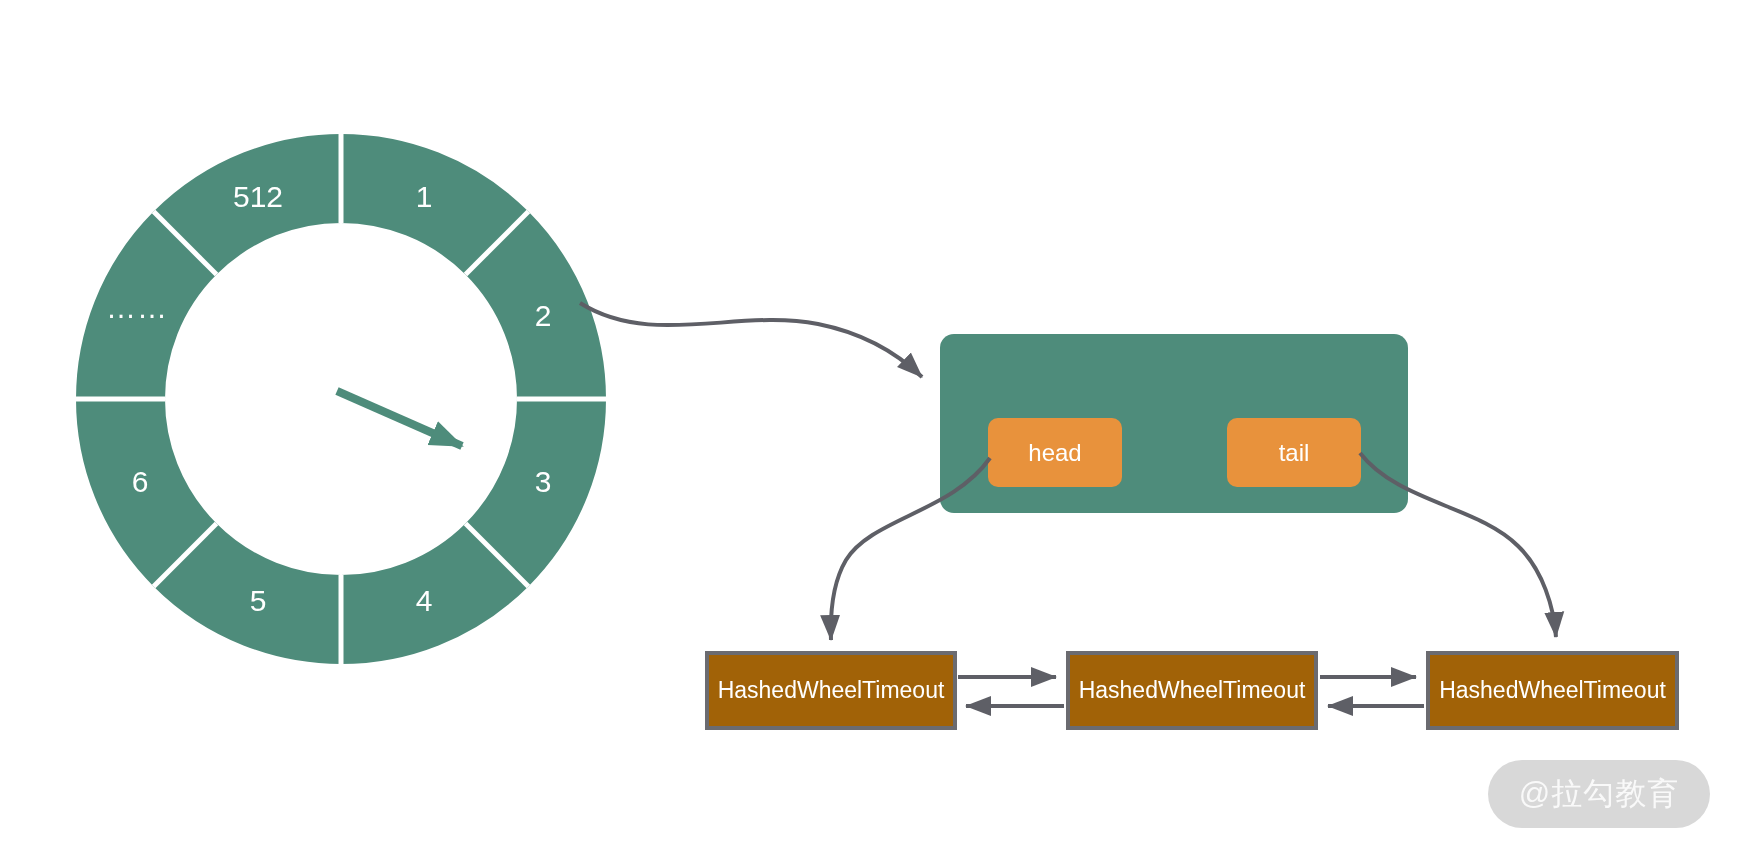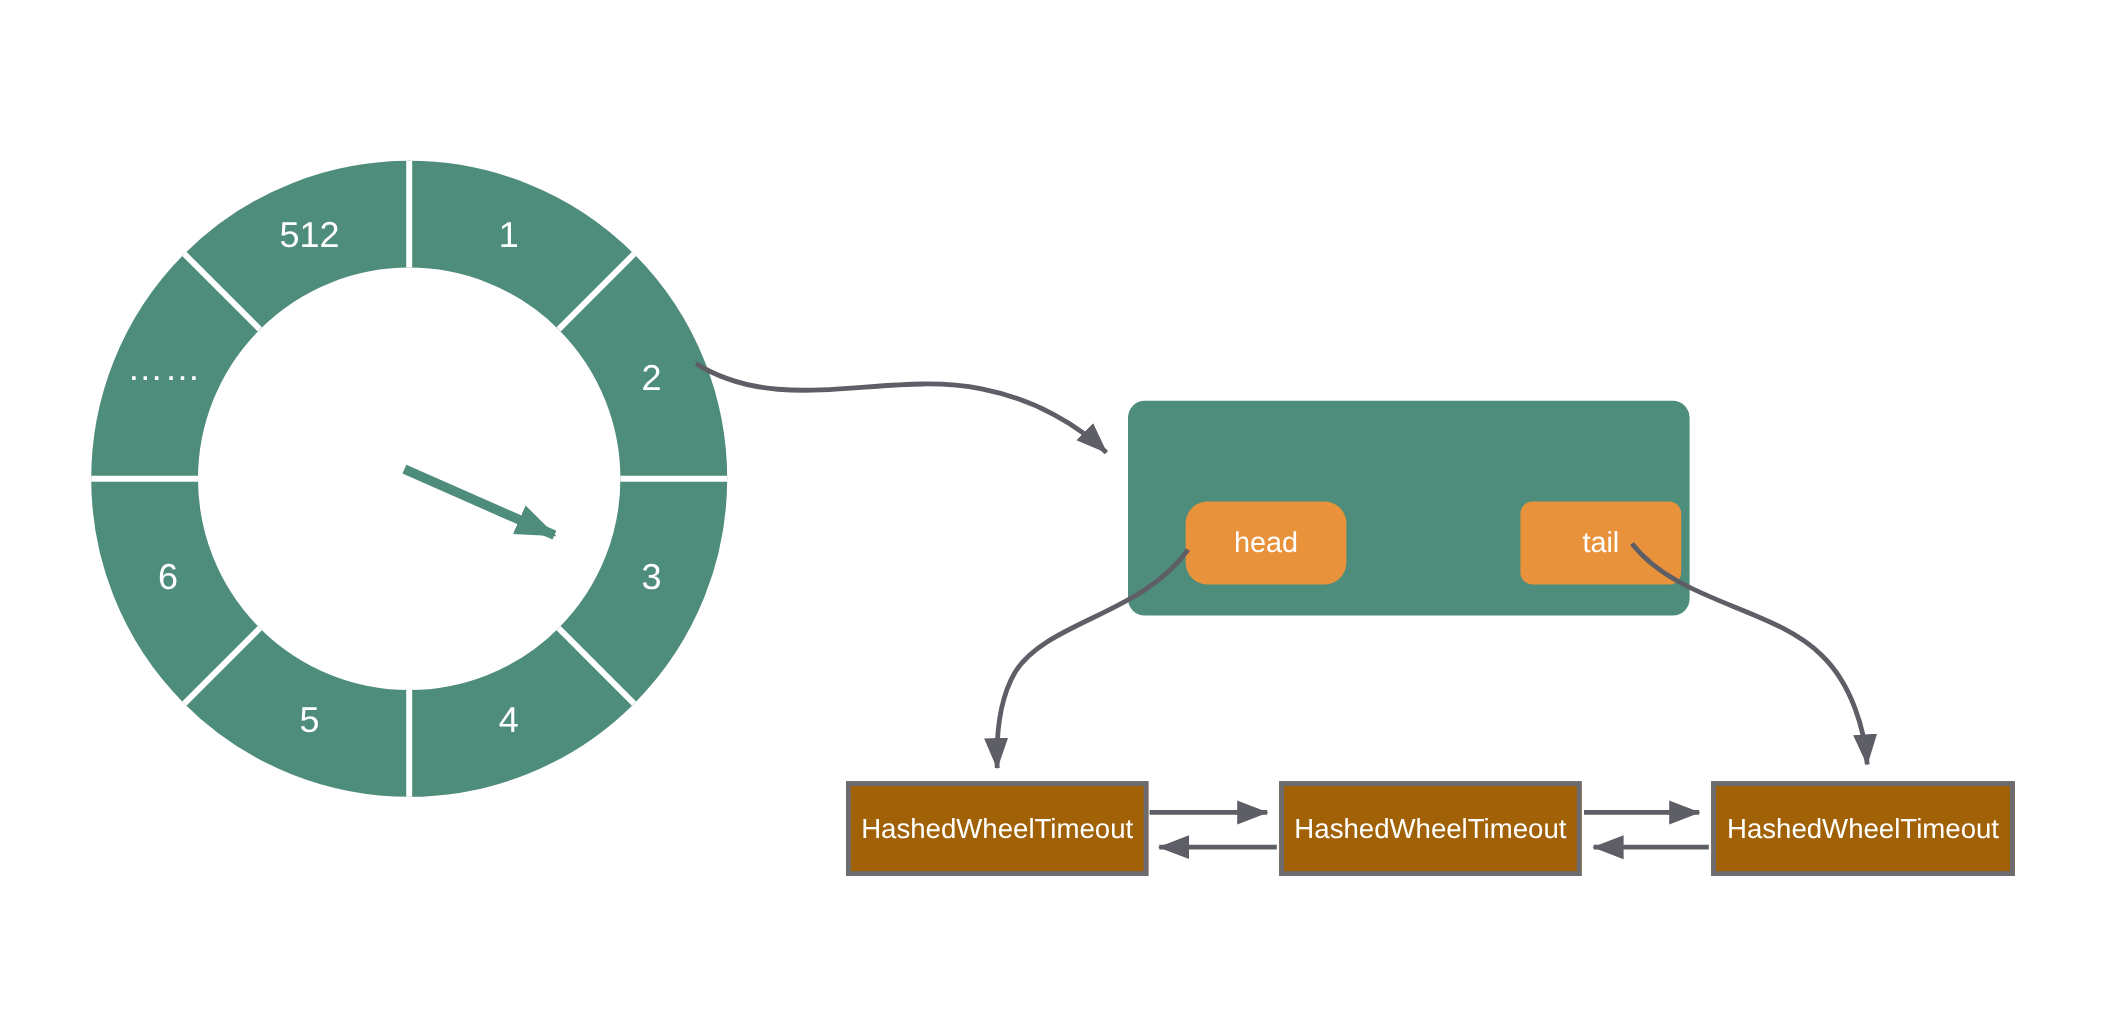--- a/index.html
+++ b/index.html
@@ -25,22 +25,22 @@
   .bucket-title{
     position:absolute;left:0;top:26px;width:100%;text-align:center;
     color:#ffffff;font-size:27px;
   }
   .port{
     position:absolute;top:84px;width:134px;height:69px;
     background:#E8923C;border-radius:10px;
     display:flex;align-items:center;justify-content:center;
     color:#ffffff;font-size:24px;
   }
-  .port.head{left:48px;border-radius:18px;}
-  .port.tail{left:287px;margin-left:40px;}
+  .port.head{left:48px;}
+  .port.tail{left:287px;}
   
   .timeout{
     position:absolute;top:651px;height:79px;box-sizing:border-box;
     background:#a16207;border:4px solid #6B6B70;
     display:flex;align-items:center;justify-content:center;
     color:#ffffff;font-size:23px;
   }
   .timeout.t1{left:705px;width:252px;}
   .timeout.t2{left:1066px;width:252px;}
   .timeout.t3{left:1426px;width:253px;}
@@ -71,20 +71,23 @@
     <div class="timeout t1">
       <span>HashedWheelTimeout</span>
     </div>
     <div class="timeout t2">
       <span>HashedWheelTimeout</span>
     </div>
     <div class="timeout t3">
       <span>HashedWheelTimeout</span>
     </div>
 
+    <div class="watermark">
+      <span>@拉勾教育</span>
+    </div>
   </div>
 
   <svg class="lines-layer" width="1760" height="852" viewBox="0 0 1760 852">
     <defs>
       <marker id="ah-gray" markerUnits="userSpaceOnUse" markerWidth="28" markerHeight="22" refX="25" refY="11" orient="auto">
         <path d="M0,1 L26,11 L0,21 Z" fill="#5E5F66"></path>
       </marker>
       <marker id="ah-teal" markerUnits="userSpaceOnUse" markerWidth="38" markerHeight="28" refX="32" refY="14" orient="auto">
         <path d="M0,1 L34,14 L0,27 Z" fill="#4E8C7B"></path>
       </marker>

